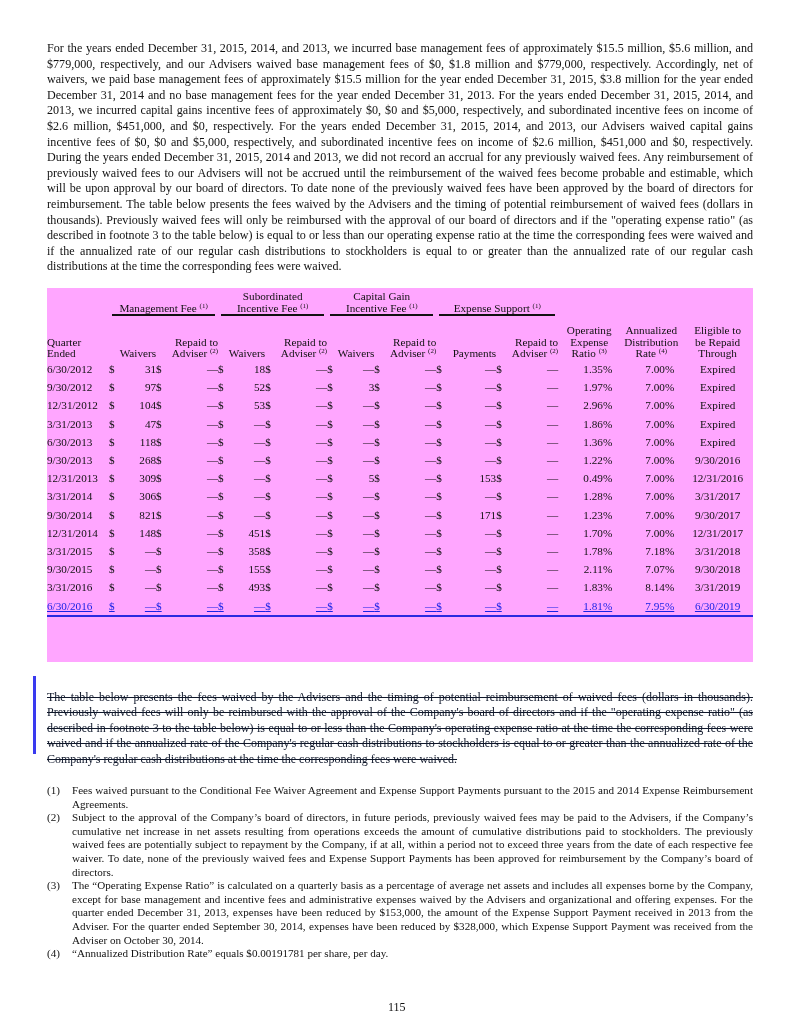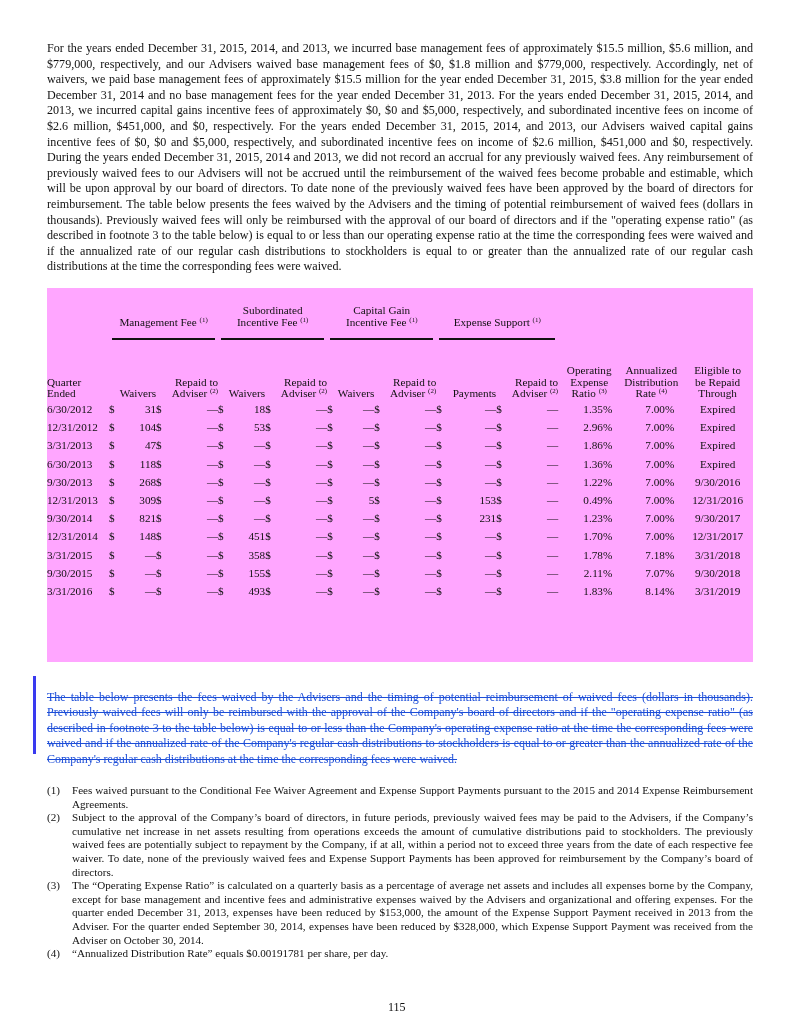--- a/index.html
+++ b/index.html
@@ -22,39 +22,39 @@
   }
   table.fees {
     position: absolute; left: 0; top: 0; width: 706px;
     border-collapse: collapse; font-size: 11.2px;
   }
   table.fees td, table.fees th { padding: 0; white-space: nowrap; font-weight: normal; }
   .grp-row th {
     font-weight: bold; font-size: 11.2px; line-height: 12px; vertical-align: bottom;
     text-align: center; height: 28px;
   }
-  .grp-row th .ul { display: block; border-bottom: 2px solid #111; padding-bottom: 10px; margin: 16px 3px; }
+  .grp-row th .ul { display: block; border-bottom: 2px solid #111; padding-bottom: 0; margin: 0 3px; }
   .col-row th {
     font-size: 11.2px; line-height: 11.6px; vertical-align: bottom; height: 44px;
     padding-bottom: 2px;
   }
   sup { font-size: 7px; vertical-align: 4px; line-height: 0; }
   .body-row td { height: 18.2px; line-height: 18.2px; }
   .l { text-align: left; }
   .r { text-align: right; }
   .c { text-align: center; }
   .last-row td { color: #1a24e6; text-decoration: underline; }
   .last-row-border td { border-bottom: 2px solid #2a2ae0; }
 
   .change-bar {
     position: absolute; left: 33px; top: 676px; width: 3px; height: 78px; background: #3a3aef;
   }
   .struck {
     position: absolute; left: 47px; top: 690px; width: 706px;
-    color: #1d4ed8; font-size: 12px; line-height: 15.4px;
+    color: #0f172a; font-size: 12px; line-height: 15.4px;
     text-decoration: line-through; text-align: justify; margin: 0;
   }
   .notes { position: absolute; left: 47px; top: 784px; width: 706px; font-size: 11.1px; line-height: 13.6px; }
   .note { display: flex; margin: 0; }
   .note .num { width: 25px; flex: 0 0 25px; }
   .note .txt { flex: 1; text-align: justify; }
   .page-num {
     position: absolute; left: 388px; top: 1000px; font-size: 12px;
   }
 </style>
@@ -138,20 +138,42 @@
           <td class="r">—</td>
           <td class="l">$</td>
           <td class="r">—</td>
           <td class="l">$</td>
           <td class="r">—</td>
           <td class="r" style="padding-right: 8px;">1.35%</td>
           <td class="r" style="padding-right: 8px;">7.00%</td>
           <td class="c">Expired</td>
         </tr>
         <tr class="body-row">
+          <td class="l">9/30/2012</td>
+          <td class="l">$</td>
+          <td class="r">97</td>
+          <td class="l">$</td>
+          <td class="r">—</td>
+          <td class="l">$</td>
+          <td class="r">52</td>
+          <td class="l">$</td>
+          <td class="r">—</td>
+          <td class="l">$</td>
+          <td class="r">3</td>
+          <td class="l">$</td>
+          <td class="r">—</td>
+          <td class="l">$</td>
+          <td class="r">—</td>
+          <td class="l">$</td>
+          <td class="r">—</td>
+          <td class="r" style="padding-right: 8px;">1.97%</td>
+          <td class="r" style="padding-right: 8px;">7.00%</td>
+          <td class="c">Expired</td>
+        </tr>
+        <tr class="body-row">
           <td class="l">12/31/2012</td>
           <td class="l">$</td>
           <td class="r">104</td>
           <td class="l">$</td>
           <td class="r">—</td>
           <td class="l">$</td>
           <td class="r">53</td>
           <td class="l">$</td>
           <td class="r">—</td>
           <td class="l">$</td>
@@ -248,35 +270,57 @@
           <td class="r">—</td>
           <td class="l">$</td>
           <td class="r">153</td>
           <td class="l">$</td>
           <td class="r">—</td>
           <td class="r" style="padding-right: 8px;">0.49%</td>
           <td class="r" style="padding-right: 8px;">7.00%</td>
           <td class="c">12/31/2016</td>
         </tr>
         <tr class="body-row">
+          <td class="l">3/31/2014</td>
+          <td class="l">$</td>
+          <td class="r">306</td>
+          <td class="l">$</td>
+          <td class="r">—</td>
+          <td class="l">$</td>
+          <td class="r">—</td>
+          <td class="l">$</td>
+          <td class="r">—</td>
+          <td class="l">$</td>
+          <td class="r">—</td>
+          <td class="l">$</td>
+          <td class="r">—</td>
+          <td class="l">$</td>
+          <td class="r">—</td>
+          <td class="l">$</td>
+          <td class="r">—</td>
+          <td class="r" style="padding-right: 8px;">1.28%</td>
+          <td class="r" style="padding-right: 8px;">7.00%</td>
+          <td class="c">3/31/2017</td>
+        </tr>
+        <tr class="body-row">
           <td class="l">9/30/2014</td>
           <td class="l">$</td>
           <td class="r">821</td>
           <td class="l">$</td>
           <td class="r">—</td>
           <td class="l">$</td>
           <td class="r">—</td>
           <td class="l">$</td>
           <td class="r">—</td>
           <td class="l">$</td>
           <td class="r">—</td>
           <td class="l">$</td>
           <td class="r">—</td>
           <td class="l">$</td>
-          <td class="r">231</td>
+          <td class="r">171</td>
           <td class="l">$</td>
           <td class="r">—</td>
           <td class="r" style="padding-right: 8px;">1.23%</td>
           <td class="r" style="padding-right: 8px;">7.00%</td>
           <td class="c">9/30/2017</td>
         </tr>
         <tr class="body-row">
           <td class="l">12/31/2014</td>
           <td class="l">$</td>
           <td class="r">148</td>
@@ -356,20 +400,42 @@
           <td class="r">—</td>
           <td class="l">$</td>
           <td class="r">—</td>
           <td class="l">$</td>
           <td class="r">—</td>
           <td class="l">$</td>
           <td class="r">—</td>
           <td class="r" style="padding-right: 8px;">1.83%</td>
           <td class="r" style="padding-right: 8px;">8.14%</td>
           <td class="c">3/31/2019</td>
+        </tr>
+        <tr class="body-row last-row last-row-border">
+          <td class="l">6/30/2016</td>
+          <td class="l">$</td>
+          <td class="r">—</td>
+          <td class="l">$</td>
+          <td class="r">—</td>
+          <td class="l">$</td>
+          <td class="r">—</td>
+          <td class="l">$</td>
+          <td class="r">—</td>
+          <td class="l">$</td>
+          <td class="r">—</td>
+          <td class="l">$</td>
+          <td class="r">—</td>
+          <td class="l">$</td>
+          <td class="r">—</td>
+          <td class="l">$</td>
+          <td class="r">—</td>
+          <td class="r" style="padding-right: 8px;">1.81%</td>
+          <td class="r" style="padding-right: 8px;">7.95%</td>
+          <td class="c">6/30/2019</td>
         </tr>
       </tbody>
   </table>
 </div>
 
 <div class="change-bar"></div>
 
 <p class="struck">The table below presents the fees waived by the Advisers and the timing of potential reimbursement of waived fees (dollars in thousands). Previously waived fees will only be reimbursed with the approval of the Company's board of directors and if the "operating expense ratio" (as described in footnote 3 to the table below) is equal to or less than the Company's operating expense ratio at the time the corresponding fees were waived and if the annualized rate of the Company's regular cash distributions to stockholders is equal to or greater than the annualized rate of the Company's regular cash distributions at the time the corresponding fees were waived.</p>
 
 <div class="notes">

